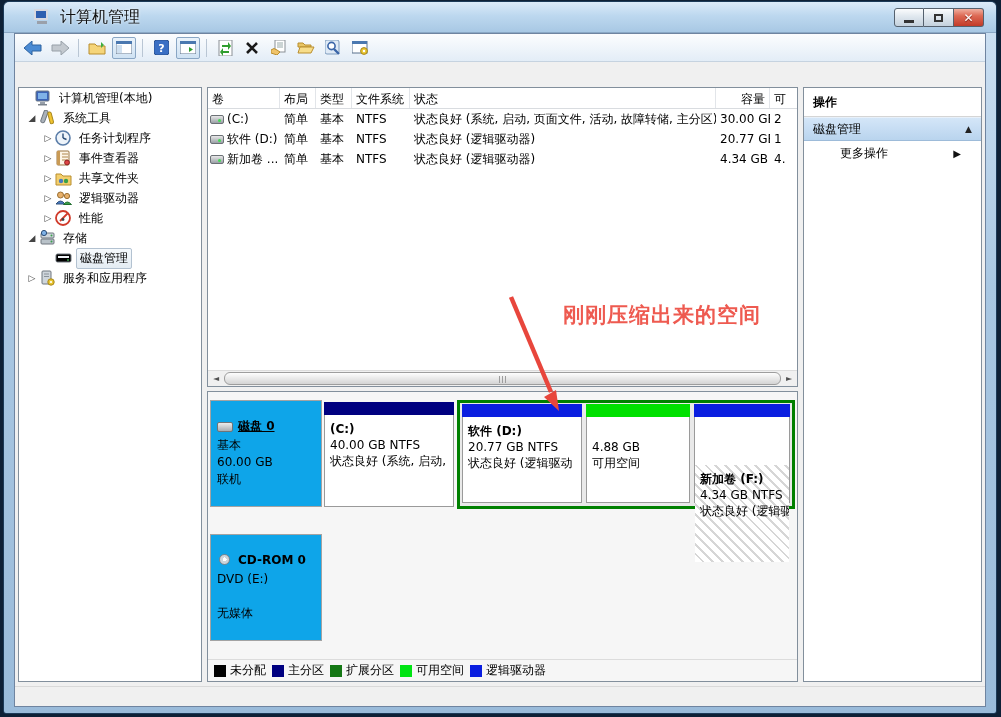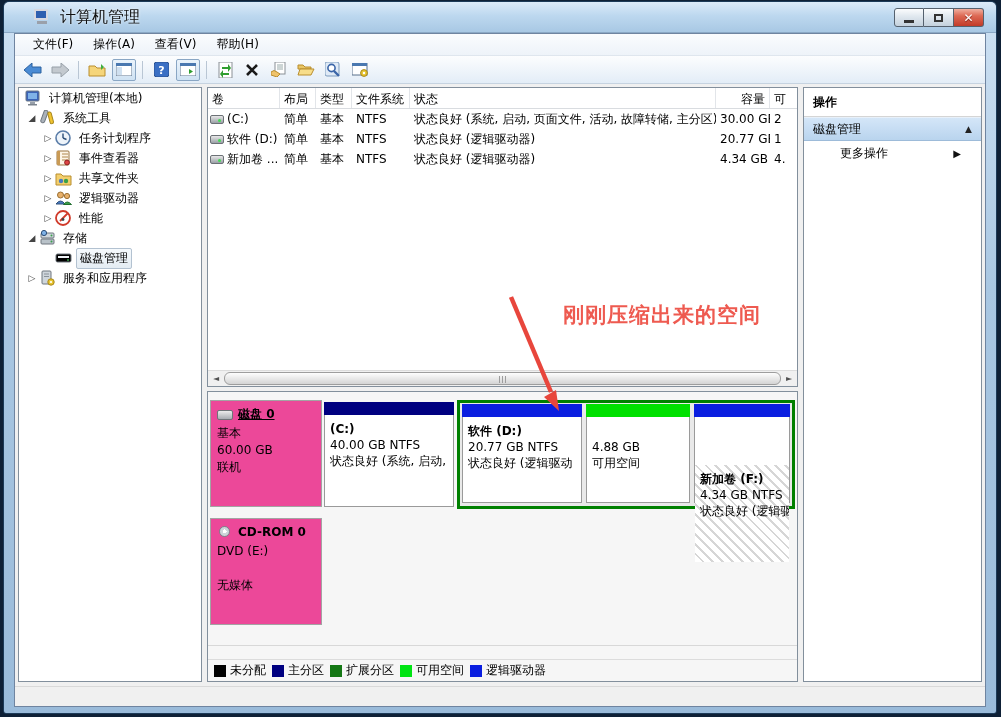--- a/index.html
+++ b/index.html
@@ -40,21 +40,21 @@
   .content { position:absolute; left:0; right:0; top:51px; bottom:21px; background:#f0f0f0; }
   .panel { position:absolute; background:#fff; border:1px solid #828f9c; }
   .tree-panel   { left:3px;  top:2px; width:184px; bottom:3px; overflow:hidden; }
   .volume-panel { left:192px; top:2px; width:591px; height:300px; }
   .graph-panel  { left:192px; top:306px; width:591px; bottom:3px; background:#f6f6f6; }
   .action-panel { left:788px; top:2px; right:3px; bottom:3px; }
 
   
   .trow { height:20px; display:flex; align-items:center; white-space:nowrap; padding-left:4px; }
   .trow .arrow { width:14px; font-size:9px; color:#444; flex:none; text-align:center; }
-  .trow.lvl0 { padding-left:6px; }
+  .trow.lvl0 { padding-left:16px; }
   .trow.lvl1 { padding-left:6px; }
   .trow.lvl2 { padding-left:22px; }
   .ticon { width:17px; height:16px; flex:none; margin-right:4px; position:relative; }
   .tlabel { padding:1px 3px; }
   .trow.selected .tlabel { background:linear-gradient(#f6fafd,#e4ecf3); border:1px solid #b3c2d1; border-radius:2px; }
   svg.ic { display:block; }
 
   
   .vt-header { display:flex; height:21px; background:#fff; border-bottom:1px solid #d9dce0; }
   .vt-h { border-right:1px solid #e2e5e9; padding:3px 4px; overflow:hidden; white-space:nowrap; }
@@ -68,22 +68,22 @@
   
   .hscroll { position:absolute; left:0; right:0; bottom:0; height:16px; background:#f0f0f0; border-top:1px solid #dcdcdc; display:flex; }
   .sarrow { width:16px; height:15px; display:flex; align-items:center; justify-content:center; font-size:8px; color:#505050; }
   .sthumb { margin:1px 0; height:13px; flex:1; background:linear-gradient(#fdfdfd,#d4d4d4); border:1px solid #9d9d9d; border-radius:6px; position:relative; }
   .sthumb:after { content:""; position:absolute; left:50%; top:3px; width:8px; height:7px; margin-left:-4px;
                   background:repeating-linear-gradient(90deg,#9d9d9d 0 1px,transparent 1px 3px); }
 
   
   .disk-row { position:absolute; left:0; right:0; }
   .row-disk0 { top:8px; height:114px; }
-  .row-cdrom { top:126px; height:128px; border-bottom:1px solid #d8d8d8; }
-  .disk-info { position:absolute; left:2px; top:0; width:112px; height:107px; background:#ec4899; border:1px solid #a3a3a3; padding:5px 6px; line-height:17px; }
+  .row-cdrom { top:142px; height:128px; border-bottom:1px solid #d8d8d8; }
+  .disk-info { position:absolute; left:2px; top:0; width:112px; height:107px; background:#0ea5e9; border:1px solid #a3a3a3; padding:17px 6px; line-height:17px; }
   .disk-info .dname { font-weight:bold; }
   .row-disk0 .disk-info .dname { text-decoration:underline; }
   .dhead { display:flex; align-items:center; gap:5px; margin-bottom:2px; }
   .hdd-ico { width:16px; height:10px; background:linear-gradient(#ececec,#a8adb2); border:1px solid #707478; border-radius:2px; }
   .cd-ico { width:16px; height:13px; position:relative; }
   .cd-ico .disc { position:absolute; left:2px; top:0; width:11px; height:11px; border-radius:50%; background:radial-gradient(circle at 50% 50%,#fff 0 2px,#cdd4da 2px 5px,#aab2ba 5px); border:1px solid #7d848b; }
 
   .parts { position:absolute; left:115px; top:0; right:2px; height:110px; }
   .part { position:absolute; top:2px; height:105px; background:#fff; border:1px solid #9a9a9a; }
   .part .bar { height:13px; margin:-1px -1px 0 -1px; }
@@ -134,26 +134,20 @@
       <div class="wbtn max">
           <div class="glyph-max"></div>
         </div>
       <div class="wbtn close">
           <span class="glyph-close">✕</span>
         </div>
     </div>
   </div>
 
   <div class="client">
-    <div class="menubar">
-      <span class="menu-item">文件(F)</span>
-      <span class="menu-item">操作(A)</span>
-      <span class="menu-item">查看(V)</span>
-      <span class="menu-item">帮助(H)</span>
-    </div>
 
     <div class="toolbar">
       <div class="tbtn">
           <svg class="ic" width="18" height="14">
             <polygon points="8,0 8,4 17,4 17,10 8,10 8,14 0,7" fill="#4a8bd4" stroke="#2d62a0"></polygon>
           </svg>
         </div>
       <div class="tbtn">
           <svg class="ic" width="18" height="14">
             <polygon points="10,0 10,4 1,4 1,10 10,10 10,14 18,7" fill="#c3c9cf" stroke="#97a0a8"></polygon>

